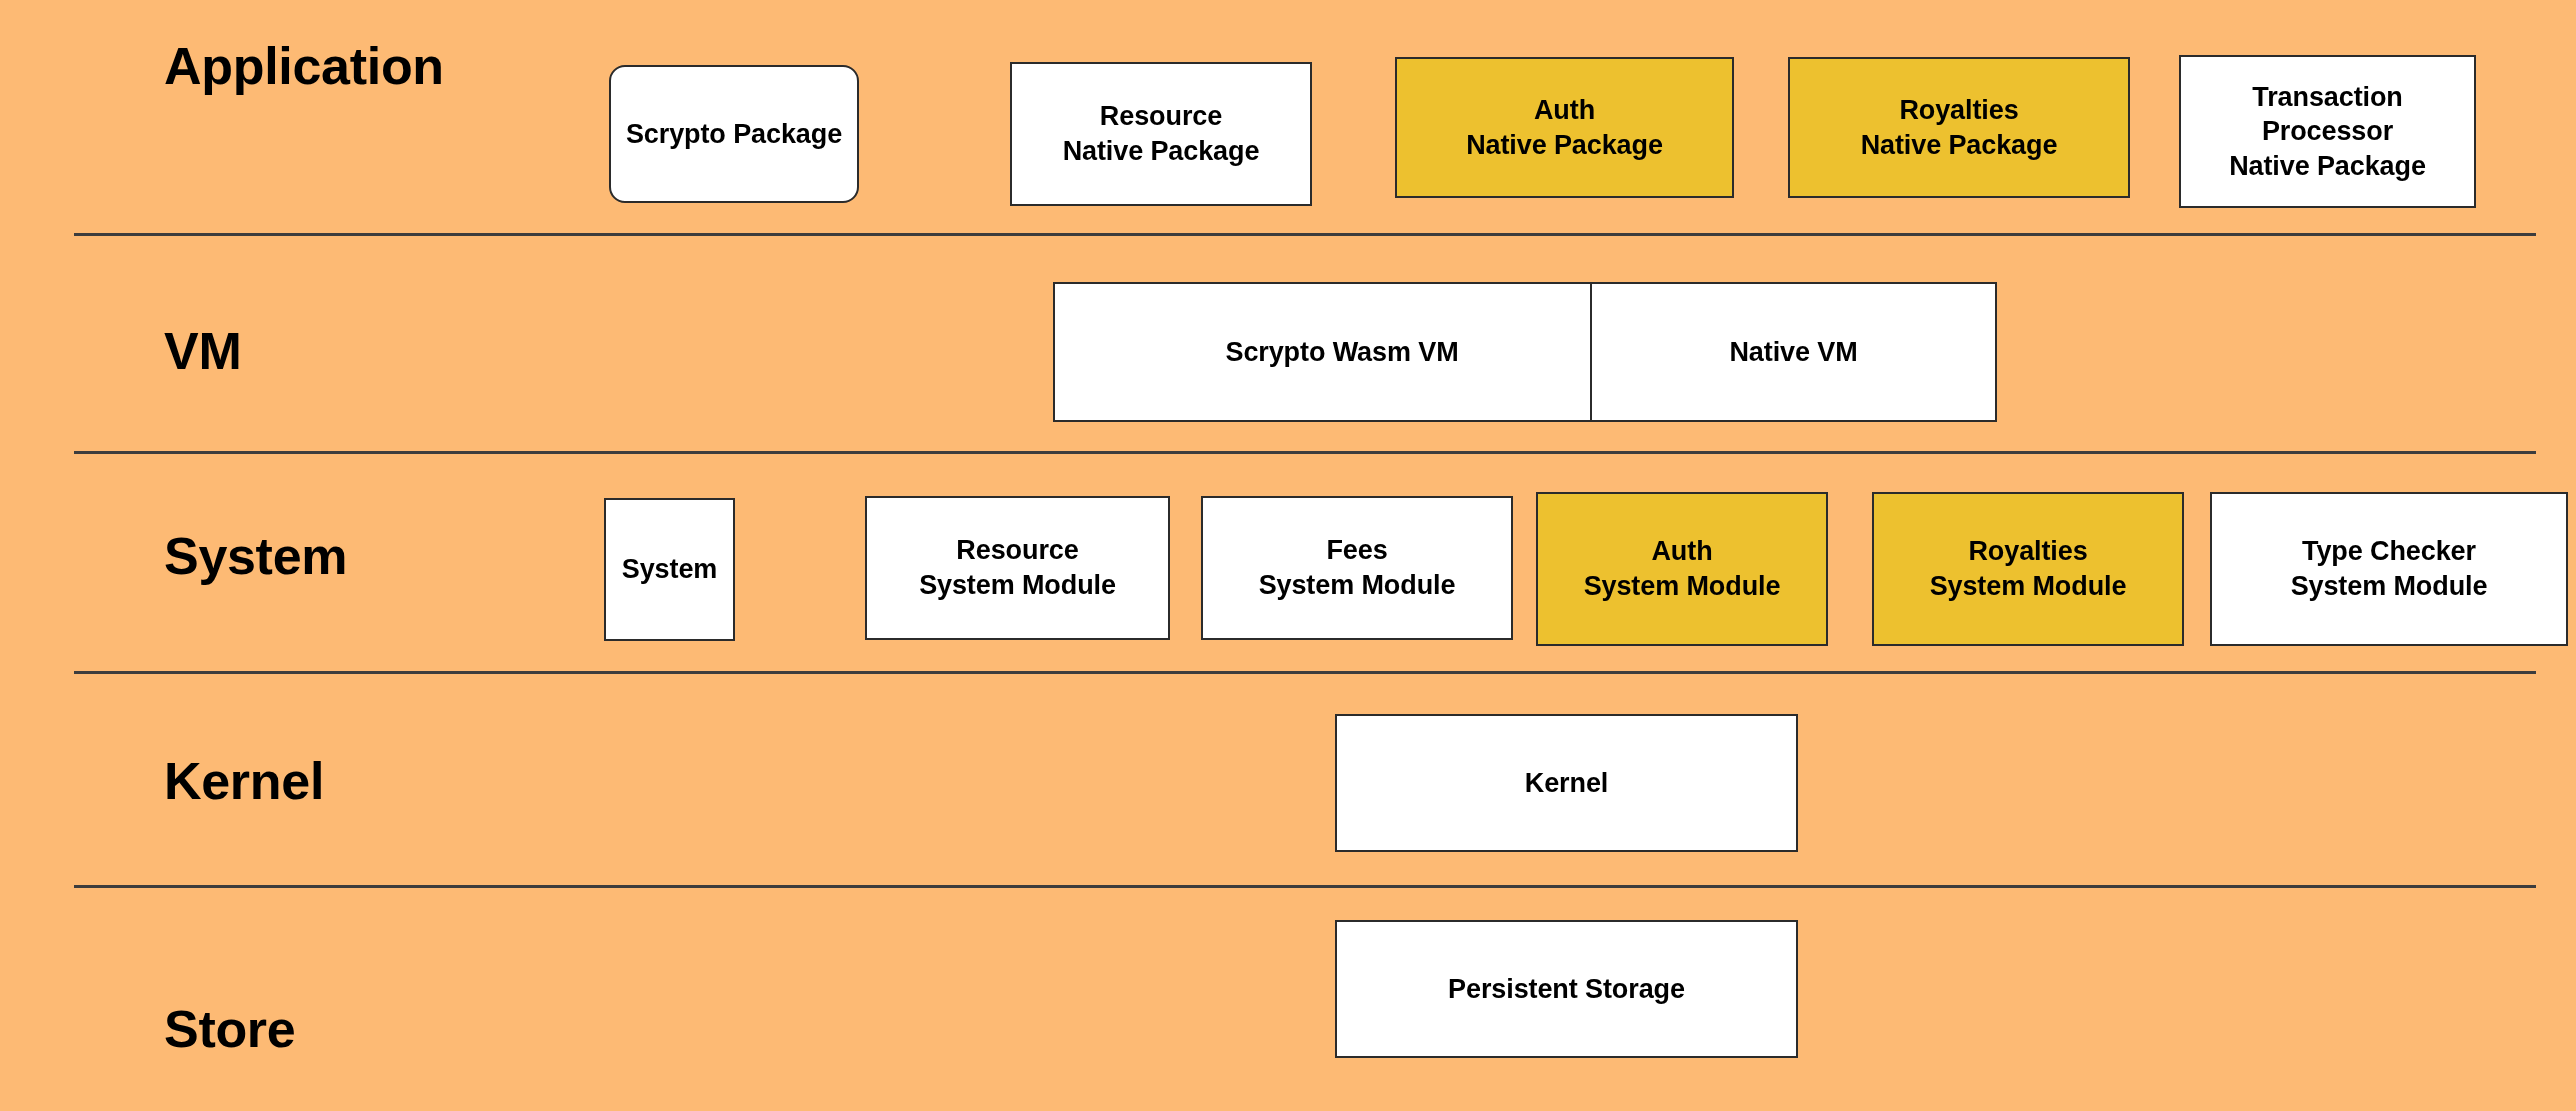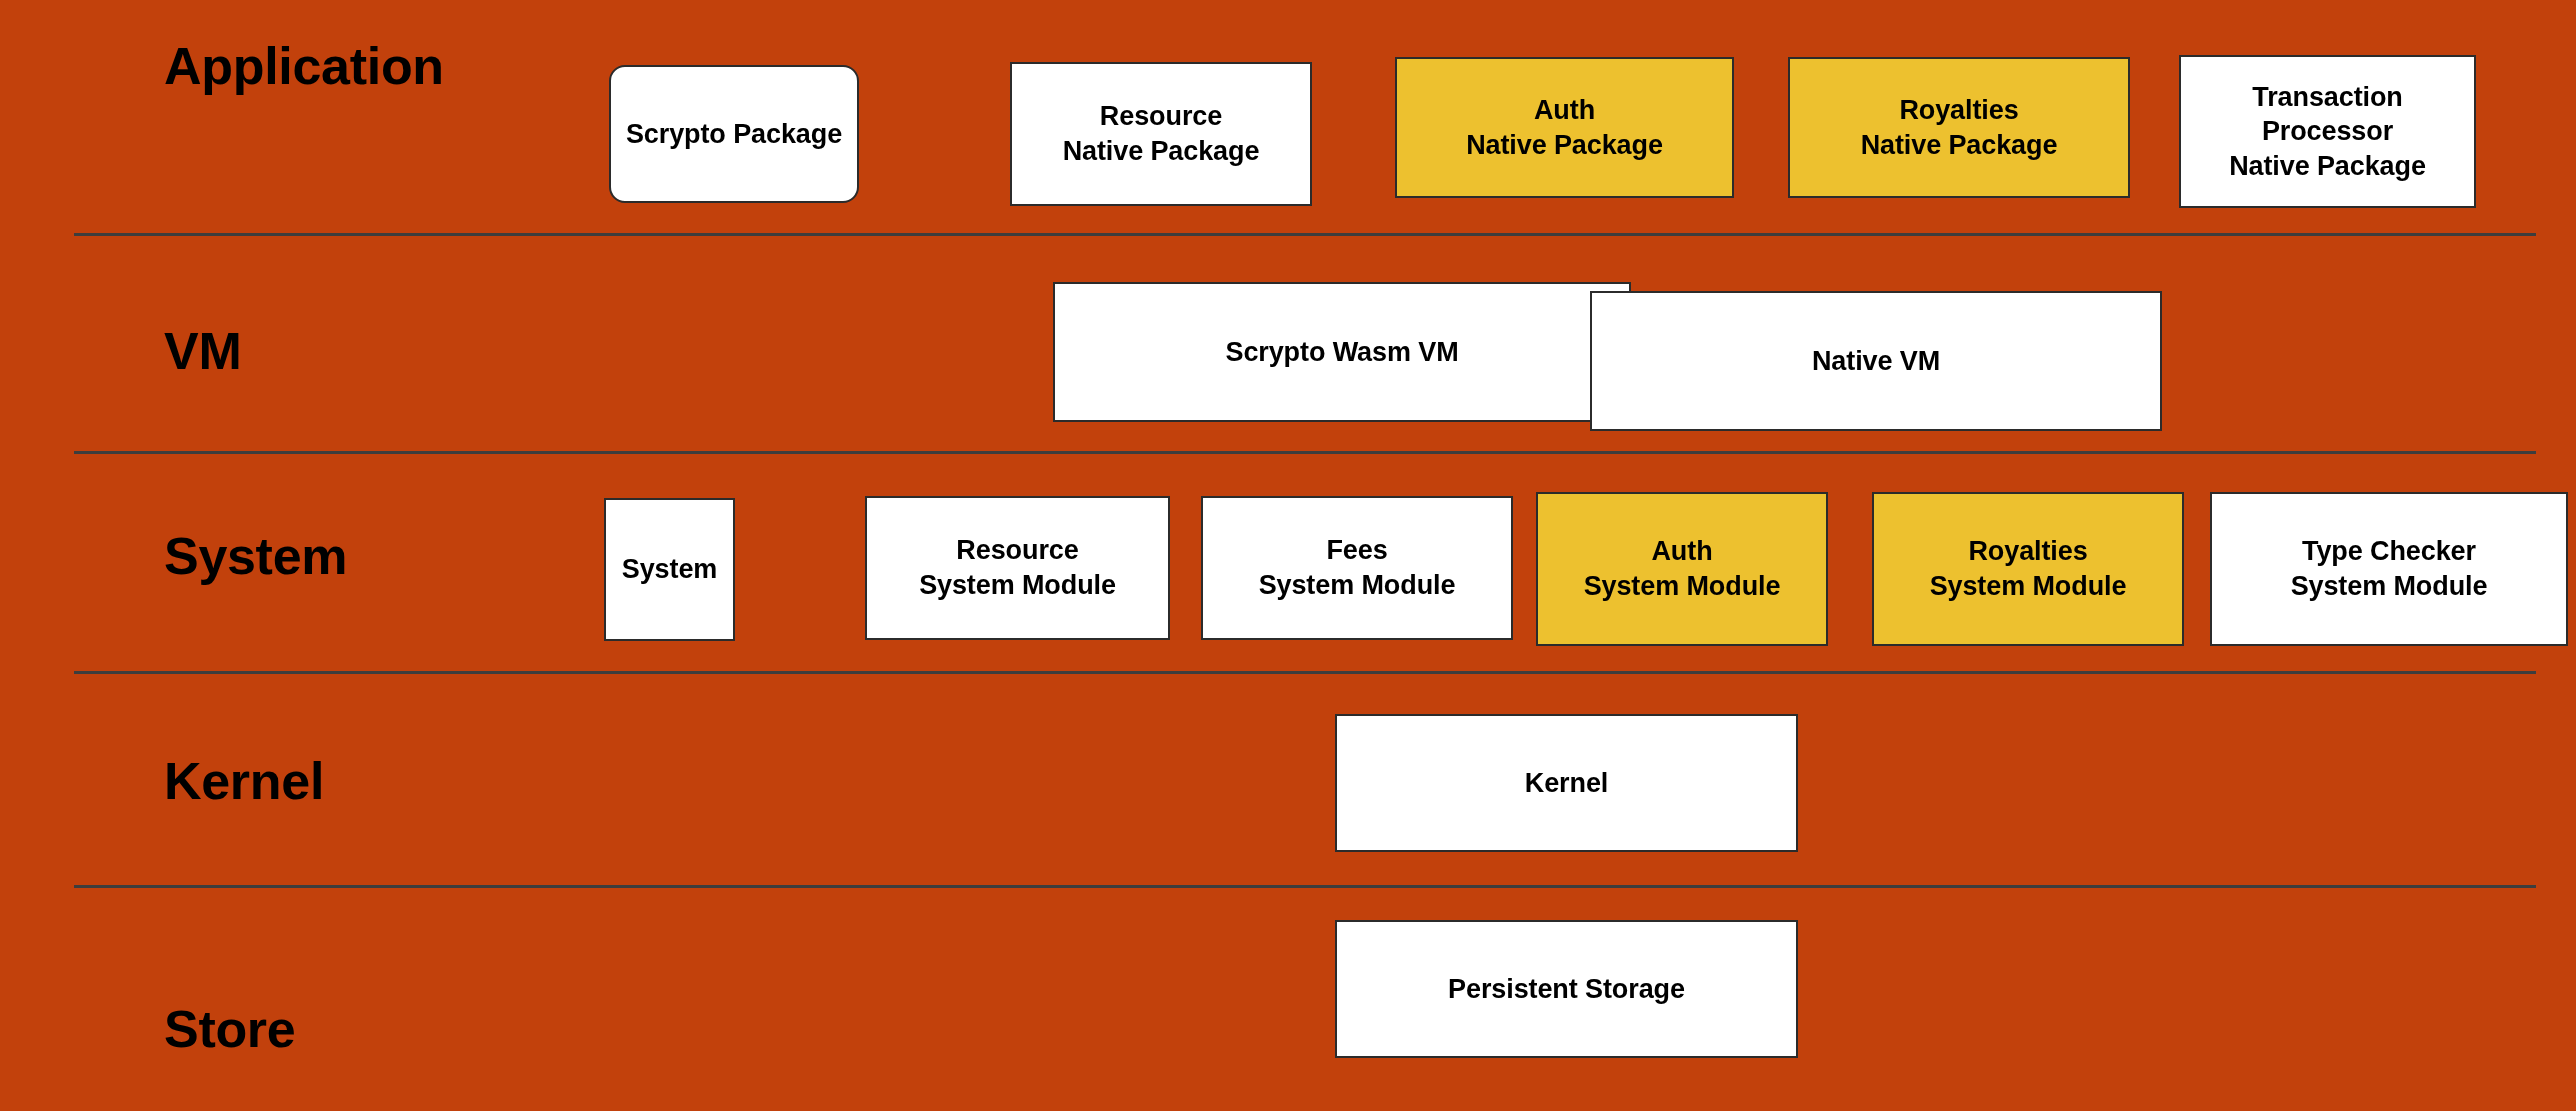--- a/index.html
+++ b/index.html
@@ -58,21 +58,21 @@
     font-weight: bold;
     color: #000000;
     line-height: 1.28;
     white-space: pre-line;
     letter-spacing: -0.1px;
   }
 </style>
 </head>
 <body>
 
-<div id="canvas" style="background: #c2410c;">
+<div id="canvas" style="background: #fdba74;">
 
   <div class="layer-title" style="left:164px; top:40px;">Application</div>
 
   <div class="node" style="left: 609px; top: 65px; width: 250px; height: 138px; border-color: rgb(43, 43, 43); border-radius: 16px;">
     <span class="node-label">Scrypto Package</span>
   </div>
 
   <div class="node" style="left: 1010px; top: 62px; width: 302px; height: 144px; border-color: rgb(43, 43, 43);">
     <span class="node-label">Resource
 Native Package</span>
@@ -95,21 +95,21 @@
   </div>
 
   <div class="divider" style="top: 233px; border-top-color: rgb(61, 61, 61);"></div>
 
   <div class="layer-title" style="left:164px; top:325px;">VM</div>
 
   <div class="node" style="left: 1053px; top: 282px; width: 578px; height: 140px; border-color: rgb(43, 43, 43);">
     <span class="node-label">Scrypto Wasm VM</span>
   </div>
 
-  <div class="node" style="left: 1590px; top: 291px; width: 572px; height: 140px; border-color: rgb(43, 43, 43);">
+  <div class="node" style="left: 1590px; top: 282px; width: 407px; height: 140px; border-color: rgb(43, 43, 43);">
     <span class="node-label">Native VM</span>
   </div>
 
   <div class="divider" style="top: 451px; border-top-color: rgb(61, 61, 61);"></div>
 
   <div class="layer-title" style="left:164px; top:530px;">System</div>
 
   <div class="node" style="left: 604px; top: 498px; width: 131px; height: 143px; border-color: rgb(43, 43, 43);">
     <span class="node-label">System</span>
   </div>

